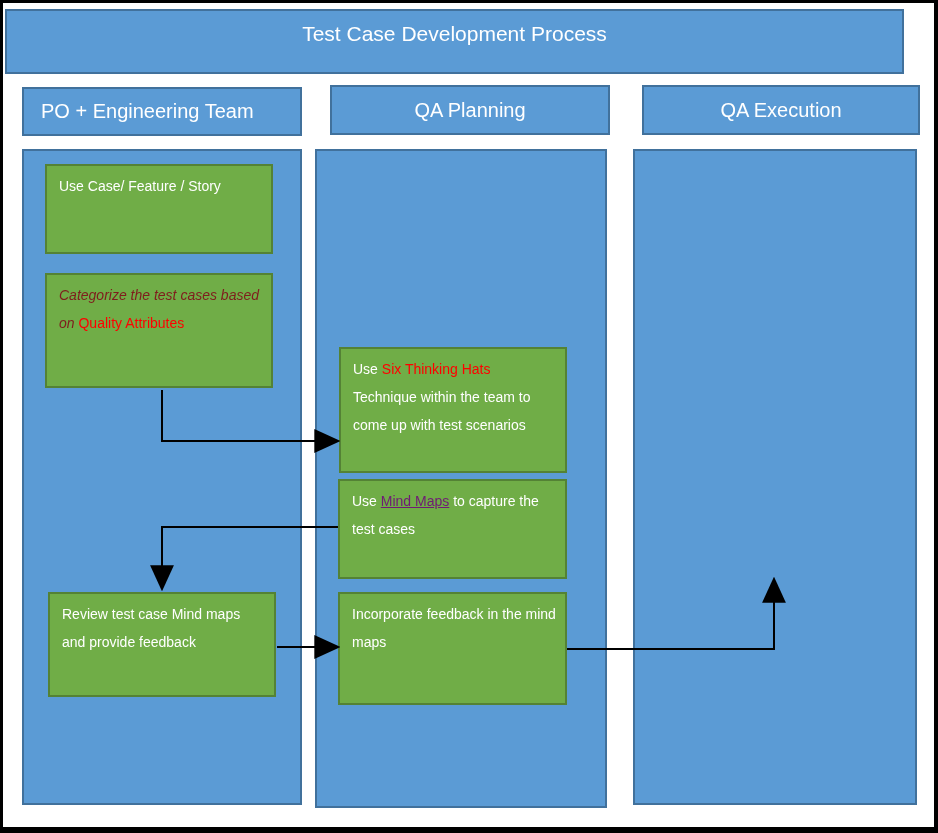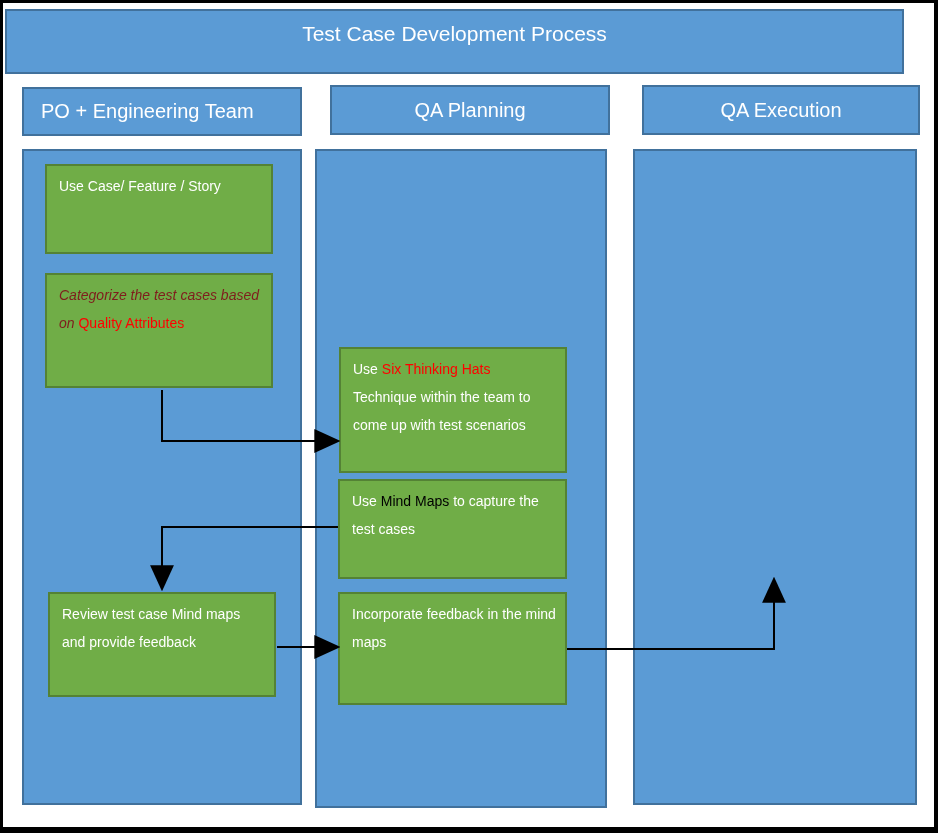--- a/index.html
+++ b/index.html
@@ -99,21 +99,21 @@
   <div class="process-box b1">
     <span class="box-text"><span style="color: rgb(255, 255, 255);">Use Case/ Feature / Story</span></span>
   </div>
   <div class="process-box b2">
     <span class="box-text"><span style="color: #7f1d1d; font-style: italic;">Categorize the test cases based on </span><span style="color: rgb(255, 0, 0);">Quality Attributes</span></span>
   </div>
   <div class="process-box b3">
     <span class="box-text"><span style="color: rgb(255, 255, 255);">Use </span><span style="color: rgb(255, 0, 0);">Six Thinking Hats</span><span style="color: rgb(255, 255, 255);"> Technique within the team to come up with test scenarios</span></span>
   </div>
   <div class="process-box b4">
-    <span class="box-text"><span style="color: rgb(255, 255, 255);">Use </span><span style="color: #000000;">Mind Maps</span><span style="color: rgb(255, 255, 255);"> to capture the test cases</span></span>
+    <span class="box-text"><span style="color: rgb(255, 255, 255);">Use </span><span style="color: #701a75; text-decoration: underline;">Mind Maps</span><span style="color: rgb(255, 255, 255);"> to capture the test cases</span></span>
   </div>
   <div class="process-box b5">
     <span class="box-text"><span style="color: rgb(255, 255, 255);">Incorporate feedback in the mind maps</span></span>
   </div>
   <div class="process-box b6">
     <span class="box-text"><span style="color: rgb(255, 255, 255);">Review test case Mind maps and provide feedback</span></span>
   </div>
 
   <svg class="arrows" width="931" height="824" viewBox="0 0 931 824" xmlns="http://www.w3.org/2000/svg">
     <defs>

